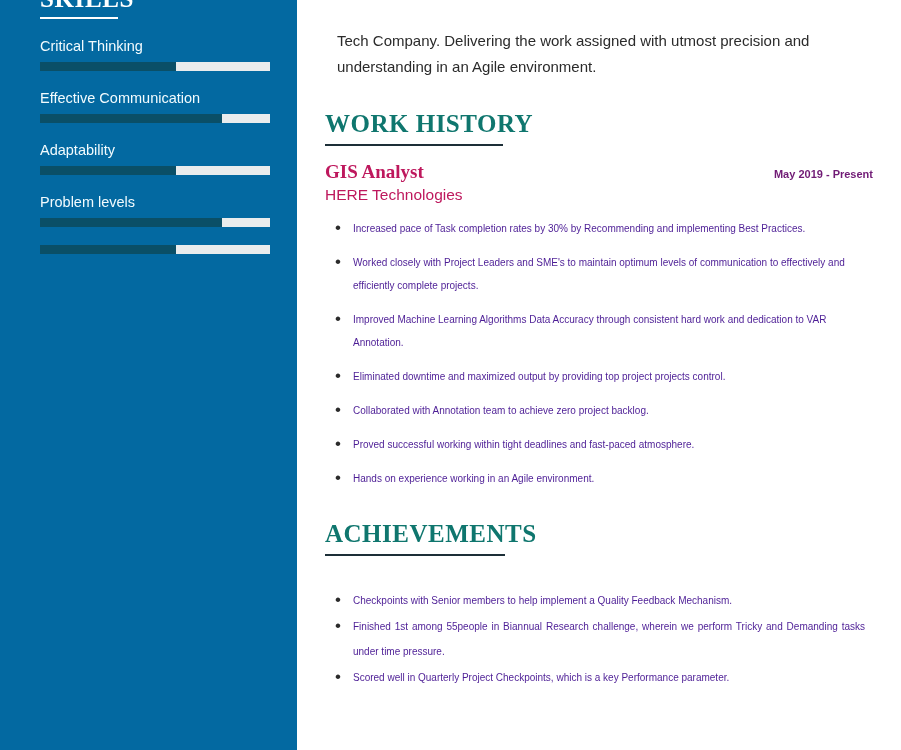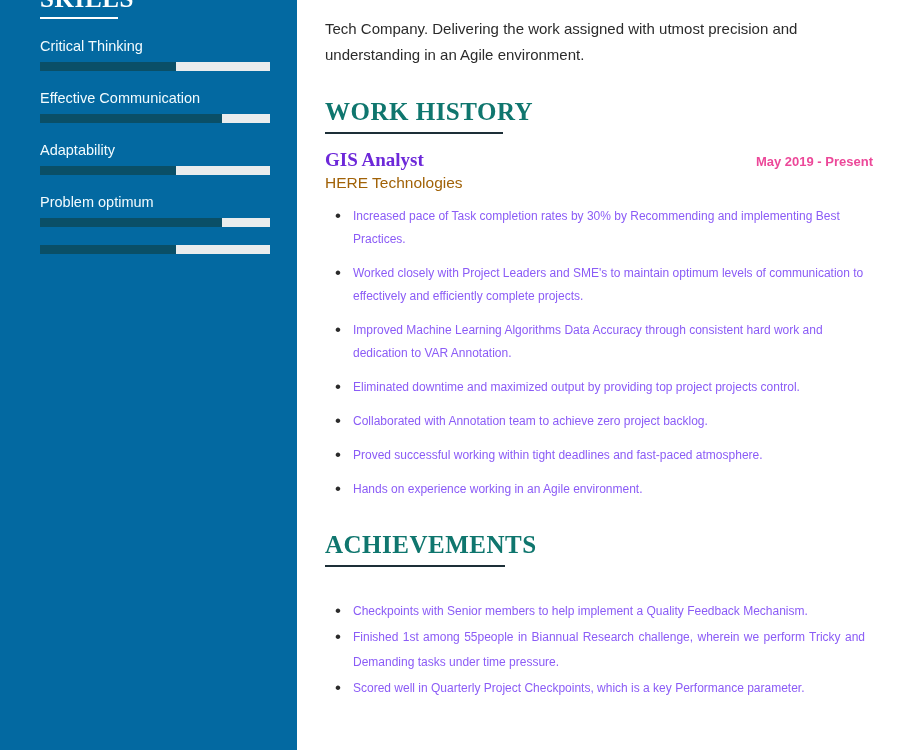--- a/index.html
+++ b/index.html
@@ -88,21 +88,21 @@
     flex: 1 1 auto;
     padding: 0 28px 0 28px;
     position: relative;
     overflow: hidden;
   }
 
   .summary-tail {
     font-size: 15px;
     line-height: 26px;
     color: #2b2b2b;
-    margin: 0;
+    margin: 12px;
     padding-top: 16px;
   }
 
   .section {
     margin-top: 30px;
   }
 
   .section-heading {
     font-family: "Liberation Serif", serif;
     font-weight: bold;
@@ -128,51 +128,51 @@
     align-items: baseline;
     justify-content: space-between;
     margin-top: 15px;
   }
 
   .job-title {
     font-family: "Liberation Serif", serif;
     font-weight: bold;
     font-size: 19px;
     line-height: 22px;
-    color: #6d28d9;
+    color: #be185d;
     margin: 0;
   }
 
   .job-date {
-    font-size: 13px;
-    font-weight: bold;
-    color: #ec4899;
+    font-size: 11px;
+    font-weight: bold;
+    color: #701a75;
     white-space: nowrap;
     line-height: 18px;
   }
 
   .job-company {
     font-size: 15.5px;
-    color: #a16207;
+    color: #be185d;
     line-height: 21px;
     margin: 1px 0 0 0;
   }
 
   ul.bullets {
     list-style: none;
     margin: 12px 0 0 0;
     padding: 0;
   }
 
   ul.bullets li {
     position: relative;
     padding-left: 28px;
-    font-size: 12px;
+    font-size: 10px;
     line-height: 23px;
-    color: #8b5cf6;
+    color: #4c1d95;
     margin-bottom: 11px;
   }
 
   ul.bullets li::before {
     content: "\2022";
     position: absolute;
     left: 10px;
     top: -1px;
     font-size: 17px;
     color: #2b2b2b;
@@ -219,21 +219,21 @@
               <div class="skill-bar-fill" style="width: 79%;"></div>
             </div>
           </div>
           <div class="skill">
             <div class="skill-label">Adaptability</div>
             <div class="skill-bar">
               <div class="skill-bar-fill" style="width: 59%;"></div>
             </div>
           </div>
           <div class="skill">
-            <div class="skill-label">Problem optimum</div>
+            <div class="skill-label">Problem levels</div>
             <div class="skill-bar">
               <div class="skill-bar-fill" style="width: 79%;"></div>
             </div>
           </div>
           <div class="skill">
             <div class="skill-bar">
               <div class="skill-bar-fill" style="width: 59%;"></div>
             </div>
           </div>
         </div>

